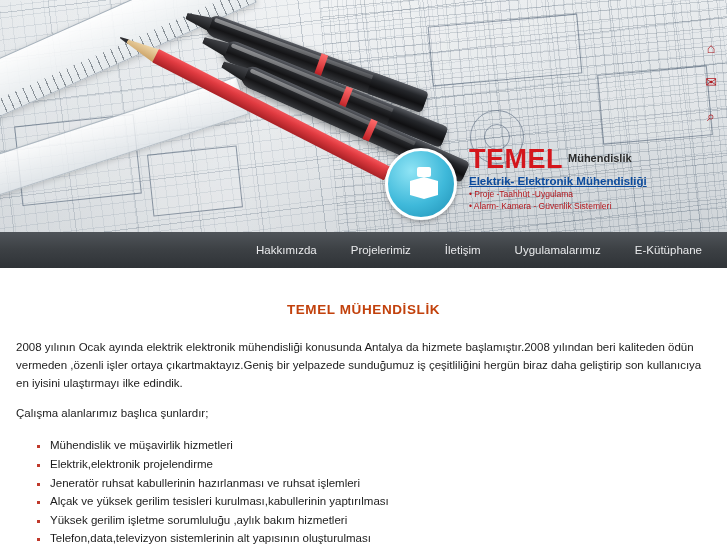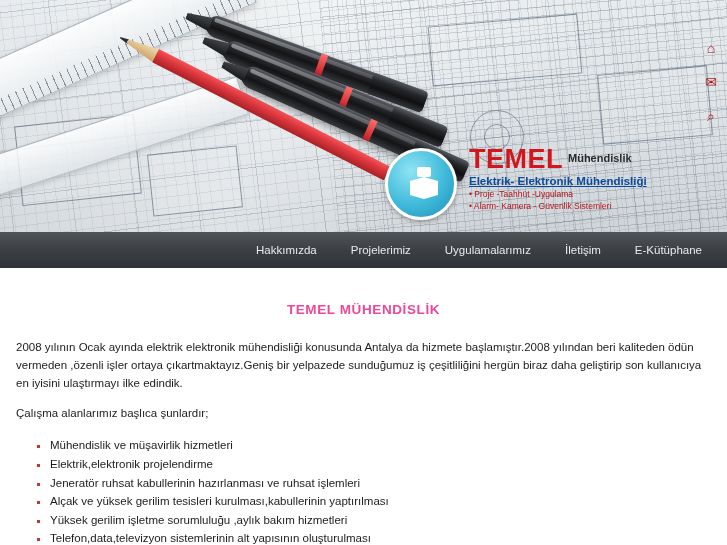--- a/index.html
+++ b/index.html
@@ -253,21 +253,21 @@
   }
 
   
   .content {
     padding: 22px 16px 0 16px;
   }
   .page-title {
     text-align: center;
     font-size: 13.5px;
     font-weight: bold;
-    color: #ec4899;
+    color: #c2410c;
     letter-spacing: .6px;
     margin: 12px 0 22px 0;
   }
   .para {
     font-size: 11.5px;
     color: #1c1c1c;
     line-height: 1.55;
     margin: 0 0 13px 0;
     text-align: left;
   }
@@ -348,22 +348,22 @@
         <div class="logo-sub2">Elektrik- Elektronik Mühendisliği</div>
         <div class="logo-sub3">• Proje -Taahhüt -Uygulama</div>
         <div class="logo-sub4">• Alarm- Kamera - Güvenlik Sistemleri</div>
       </div>
     </div>
   </div>
 
   <div class="nav">
     <a href="#">Hakkımızda</a>
     <a href="#">Projelerimiz</a>
+    <a href="#">İletişim</a>
     <a href="#">Uygulamalarımız</a>
-    <a href="#">İletişim</a>
     <a href="#">E-Kütüphane</a>
   </div>
 
   <div class="content">
     <div class="page-title">TEMEL MÜHENDİSLİK</div>
 
     <p class="para">2008 yılının Ocak ayında elektrik elektronik mühendisliği konusunda Antalya da hizmete başlamıştır.2008 yılından beri  kaliteden ödün vermeden ,özenli işler ortaya çıkartmaktayız.Geniş bir yelpazede sunduğumuz iş çeşitliliğini hergün biraz daha geliştirip son kullanıcıya en iyisini ulaştırmayı ilke edindik.</p>
     <p class="para">Çalışma alanlarımız başlıca şunlardır;</p>
 
     <ul class="list">

